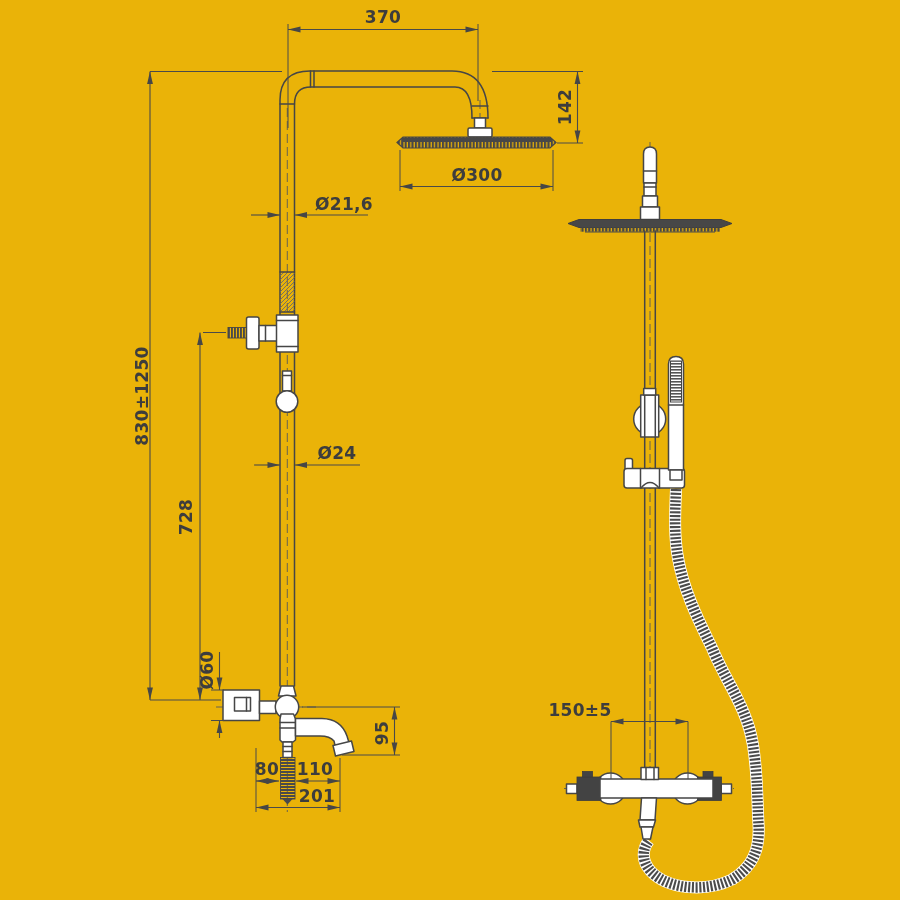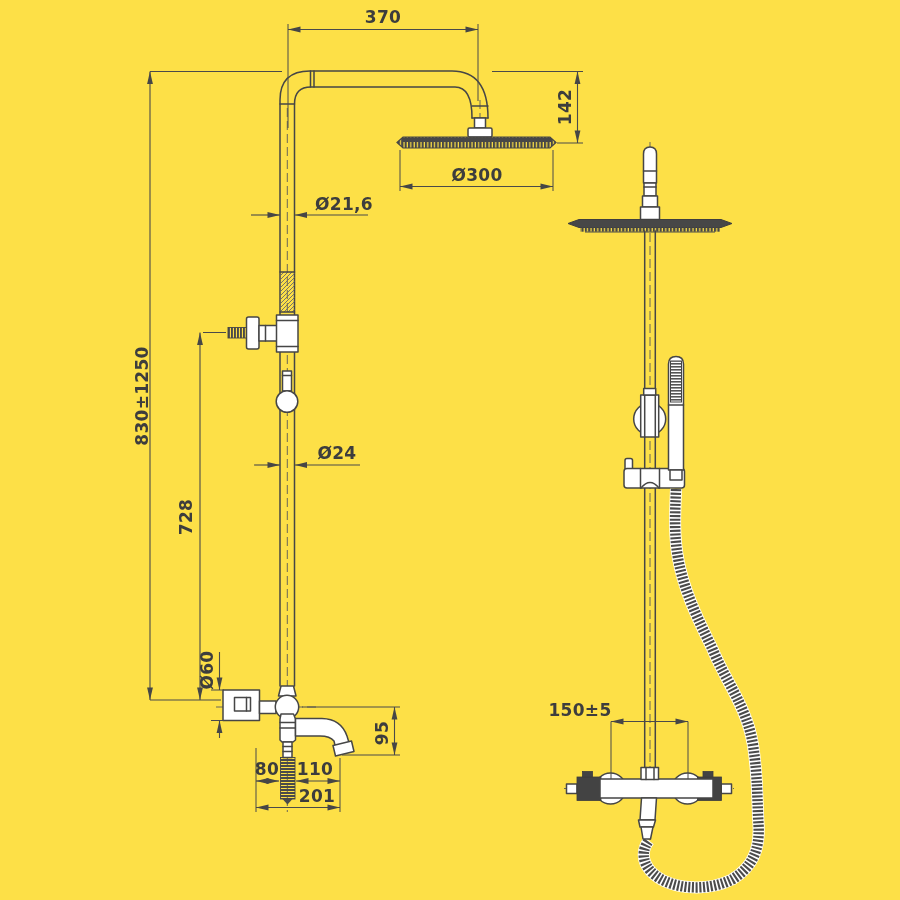--- a/index.html
+++ b/index.html
@@ -1,16 +1,16 @@
 <!DOCTYPE html>
 <html><head>
 <meta charset="utf-8">
 <style>
   html,body{margin:0;padding:0;background:#ffffff;}
-  .stage{position:relative;width:900px;height:900px;background:#fde047;overflow:hidden;}
+  .stage{position:relative;width:900px;height:900px;background:#eab308;overflow:hidden;}
   svg{display:block;}
   text{font-family:"DejaVu Sans","Liberation Sans",sans-serif;font-size:17px;font-weight:bold;fill:#3d3d3d;letter-spacing:.3px;}
   .obj{stroke:#464646;stroke-width:1.5;fill:none;stroke-linejoin:round;stroke-linecap:round;}
   .objw{stroke:#464646;stroke-width:1.5;fill:#ffffff;stroke-linejoin:round;}
   .thin{stroke:#4a4a4a;stroke-width:1;fill:none;}
   .dim{stroke:#4a4a4a;stroke-width:1.1;fill:none;}
   .cl{stroke:#5a5a5a;stroke-width:.9;fill:none;stroke-dasharray:9 4;}
   .dark{fill:#434343;stroke:#3d3d3d;stroke-width:.8;}
 </style>
 </head>

